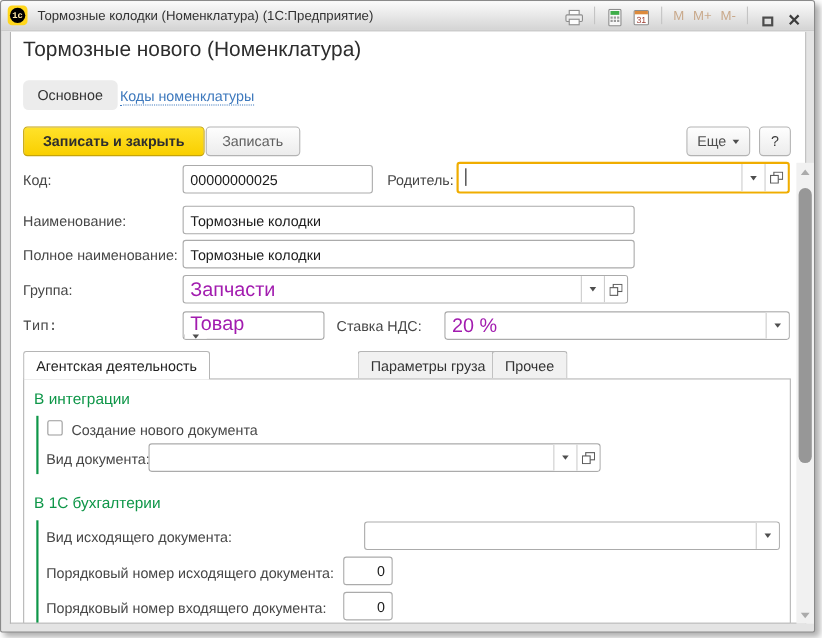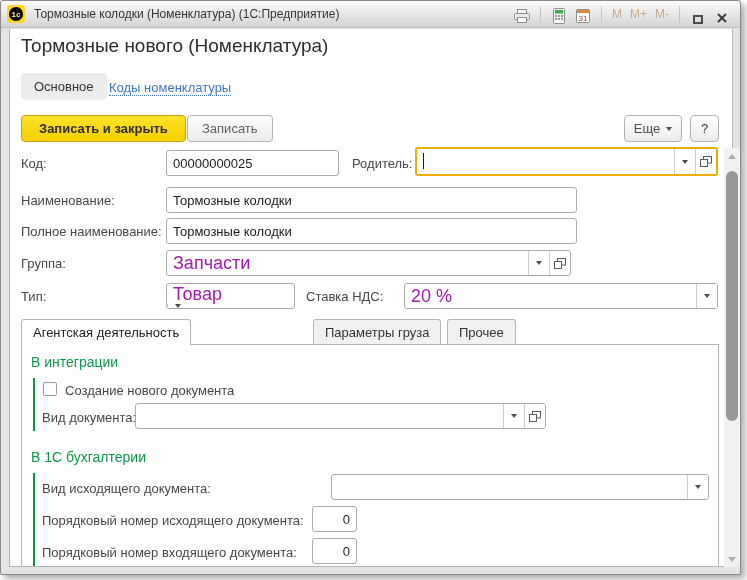--- a/index.html
+++ b/index.html
@@ -185,37 +185,37 @@
         <span class="tri"></span>
       </div>
     <div class="cbtn">
       <svg width="12" height="11" viewBox="0 0 12 11">
         <rect x="3.5" y="0.5" width="8" height="6.5" fill="#fff" stroke="#5c5c5c"></rect>
         <rect x="0.5" y="3.5" width="7" height="7" fill="#fff" stroke="#5c5c5c"></rect>
       </svg>
     </div>
   </div>
 
-  <div class="lbl" style="left:20px; top:288px;">Тип:</div>
+  <div class="lbl" style="left:20px; top:288px;font-family:Liberation Mono, monospace;">Тип:</div>
   <div class="combo" style="left:165px; top:282px; width:129px;flex-direction:column;">
     <div class="cval">Товар</div>
     <div class="cbtn">
         <span class="tri"></span>
       </div>
   </div>
   <div class="lbl" style="left:305px; top:288px;">Ставка НДС:</div>
   <div class="combo" style="left:403px; top:282px; width:314px;">
     <div class="cval">20 %</div>
     <div class="cbtn">
         <span class="tri"></span>
       </div>
   </div>
 
   <div class="dtab active" style="left:20px;">Агентская деятельность</div>
-  <div class="dtab" style="left:312px;">Параметры груза</div>
+  <div class="dtab" style="left:324px;">Параметры груза</div>
   <div class="dtab" style="left:446px;">Прочее</div>
 
   <div class="panel"></div>
 
   <div class="ghead" style="left:30px; top:353px;">В интеграции</div>
   <div class="gbar" style="left:32px; top:377px; height:53px;"></div>
   <div class="cb" style="left:42px; top:381px;"></div>
   <div class="lbl" style="left:64px; top:382px;">Создание нового документа</div>
   <div class="lbl" style="left:41px; top:409px;">Вид документа:</div>
   <div class="combo" style="left:134px; top:402px; width:411px;">

